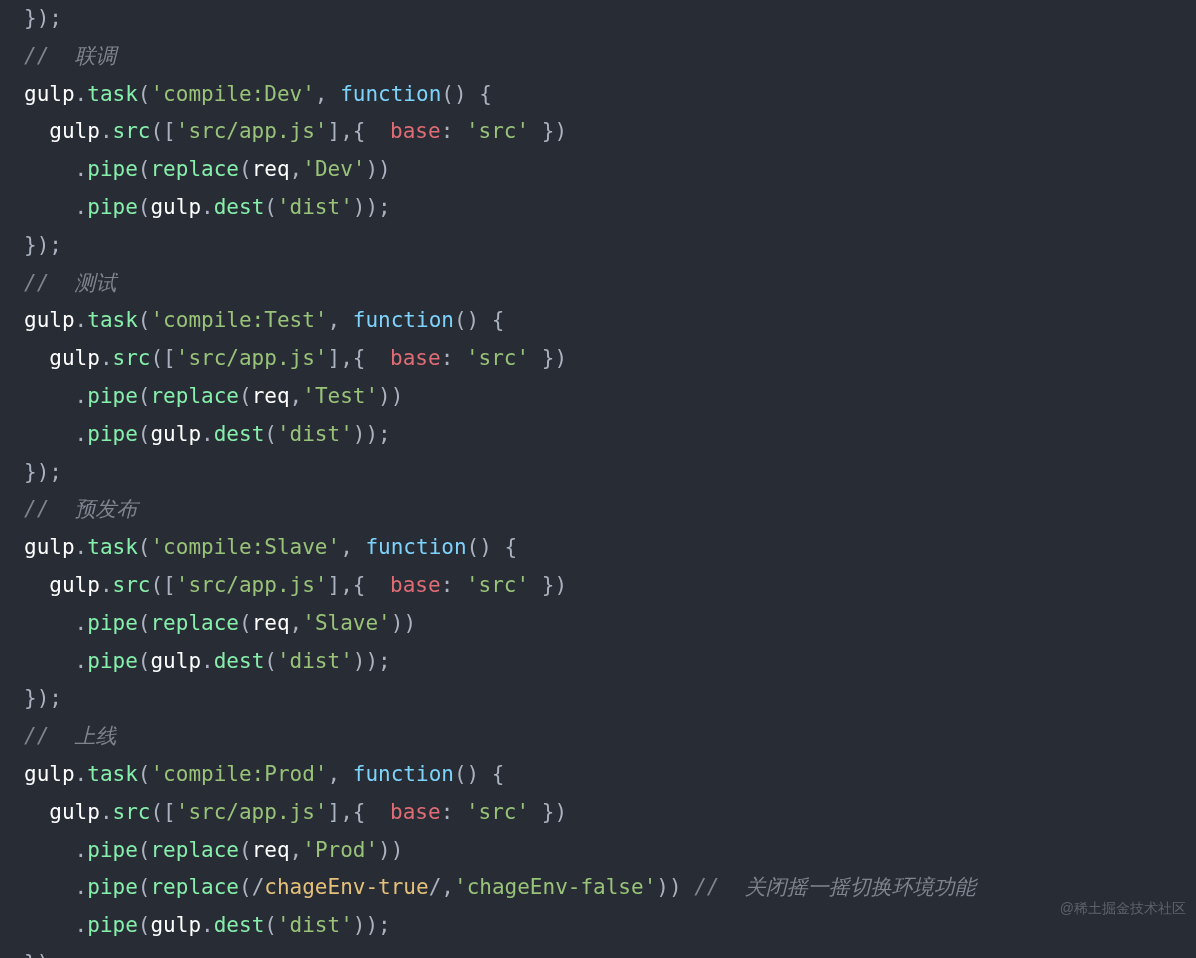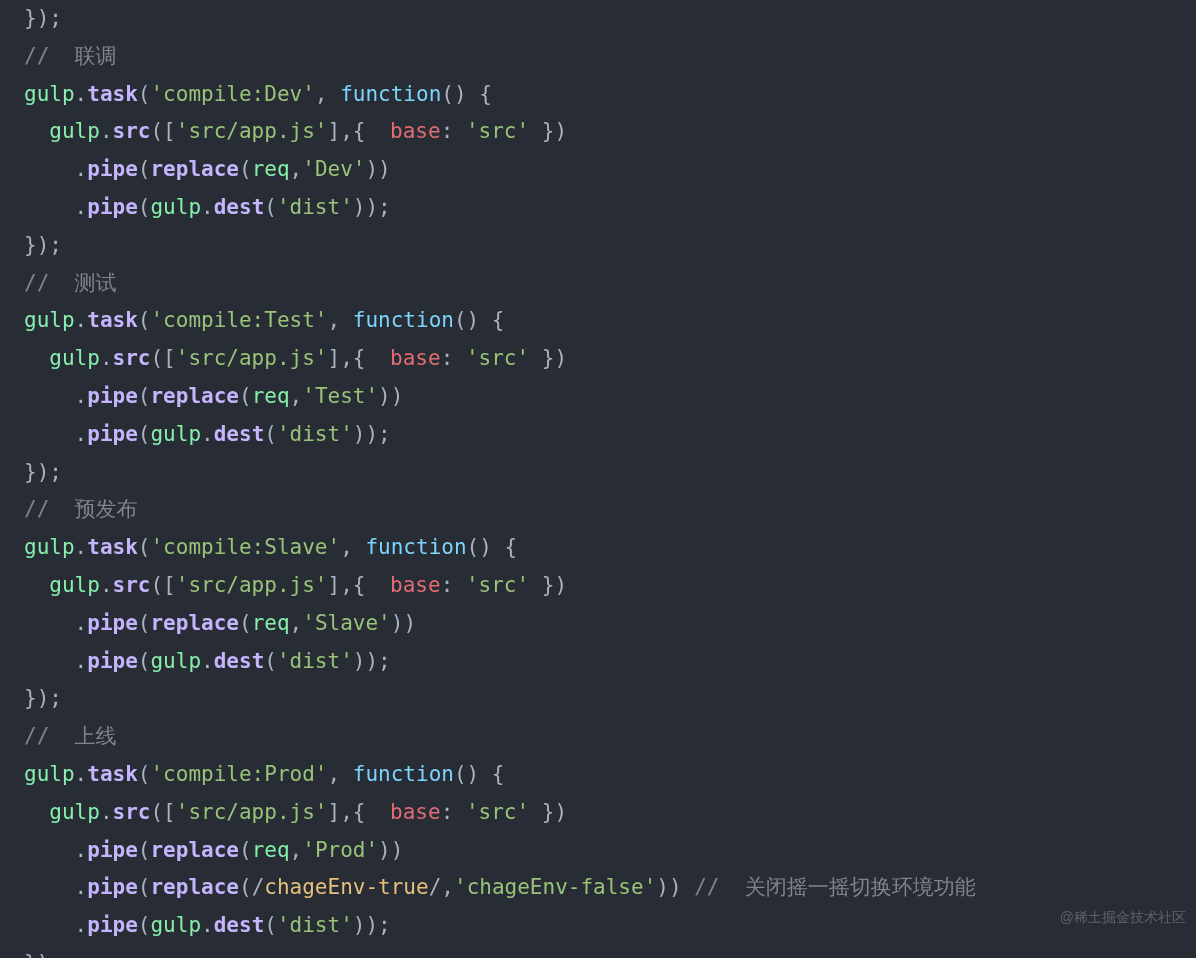--- a/index.html
+++ b/index.html
@@ -14,33 +14,33 @@
     height: 958px;
     overflow: hidden;
     position: relative;
   }
   pre {
     margin: 0;
     padding: 0 0 0 24px;
     white-space: pre;
     font-family: inherit;
   }
-  .c-comment { color: #7f848e; }
-  .c-ident   { color: #86efac; }   
-  .c-method  { color: #c4b5fd; font-weight: bold; }   
+  .c-comment { color: #7f848e; font-style: italic; }
+  .c-ident   { color: #ffffff; }   
+  .c-method  { color: #86efac; }   
   .c-punct   { color: #abb2bf; }
   .c-string  { color: #98c379; margin-top: 22px; }
   .c-key     { color: #e06c75; margin-left: 12px; }   
   .c-kw      { color: #7dd3fc; }   
   .c-regex   { color: #e5c07b; }   
   .c-regslash{ color: #abb2bf; }
   .watermark {
     position: absolute;
     right: 10px;
-    bottom: 28px;
+    bottom: 37px;
     color: #6b7078;
     font-size: 14px;
     font-family: sans-serif;
     font-style: normal;
     opacity: 0.8;
   }
 </style>
 </head>
 <body>
 

